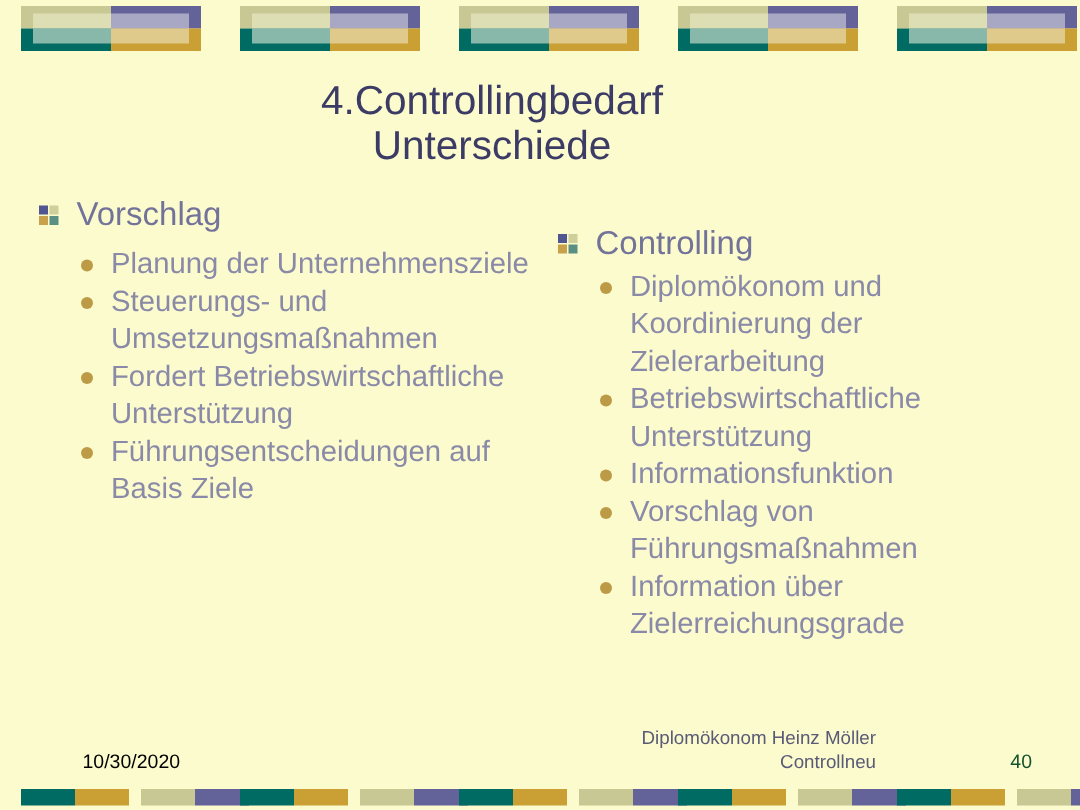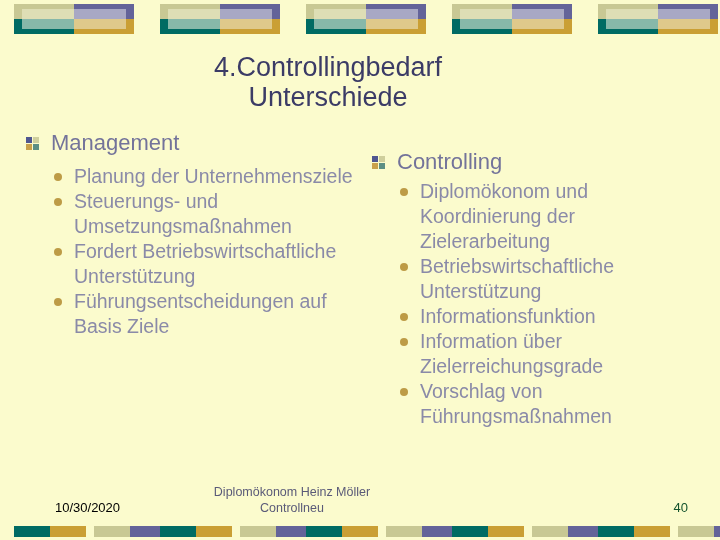--- a/index.html
+++ b/index.html
@@ -146,21 +146,21 @@
     top: 500px;
     color: #000000;
     font-size: 13px;
     line-height: 16px;
   }
   .footer-center {
     position: absolute;
     left: 0;
     top: 484px;
     width: 584px;
-    text-align: center;
+    text-align: right;
     color: #5a5a78;
     font-size: 12.5px;
     line-height: 16px;
   }
   .footer-center span { display: block; }
   .footer-page {
     position: absolute;
     right: 32px;
     top: 500px;
     color: #14532d;
@@ -240,21 +240,21 @@
 </div>
 
 <div class="col col-left">
   <div class="col-head">
     <span class="quad-bullet">
       <i class="q1"></i>
         <i class="q2"></i>
         <i class="q3"></i>
         <i class="q4"></i>
     </span>
-    <span class="head-label">Management</span>
+    <span class="head-label">Vorschlag</span>
   </div>
   <ul class="bullet-list">
     <li class="bullet-item">
       <span class="dot-bullet"></span>
       <span class="item-label">Planung der Unternehmensziele</span>
     </li>
     <li class="bullet-item">
       <span class="dot-bullet"></span>
       <span class="item-label">Steuerungs- und Umsetzungsmaßnahmen</span>
     </li>
@@ -287,25 +287,25 @@
     <li class="bullet-item">
       <span class="dot-bullet"></span>
       <span class="item-label">Betriebswirtschaftliche Unterstützung</span>
     </li>
     <li class="bullet-item">
       <span class="dot-bullet"></span>
       <span class="item-label">Informationsfunktion</span>
     </li>
     <li class="bullet-item">
       <span class="dot-bullet"></span>
+      <span class="item-label">Vorschlag von Führungsmaßnahmen</span>
+    </li>
+    <li class="bullet-item">
+      <span class="dot-bullet"></span>
       <span class="item-label">Information über Zielerreichungsgrade</span>
-    </li>
-    <li class="bullet-item">
-      <span class="dot-bullet"></span>
-      <span class="item-label">Vorschlag von Führungsmaßnahmen</span>
     </li>
   </ul>
 </div>
 
 <div class="footer-date">10/30/2020</div>
 <div class="footer-center">
   <span>Diplomökonom Heinz Möller</span>
   <span>Controllneu</span>
 </div>
 <div class="footer-page">40</div>

